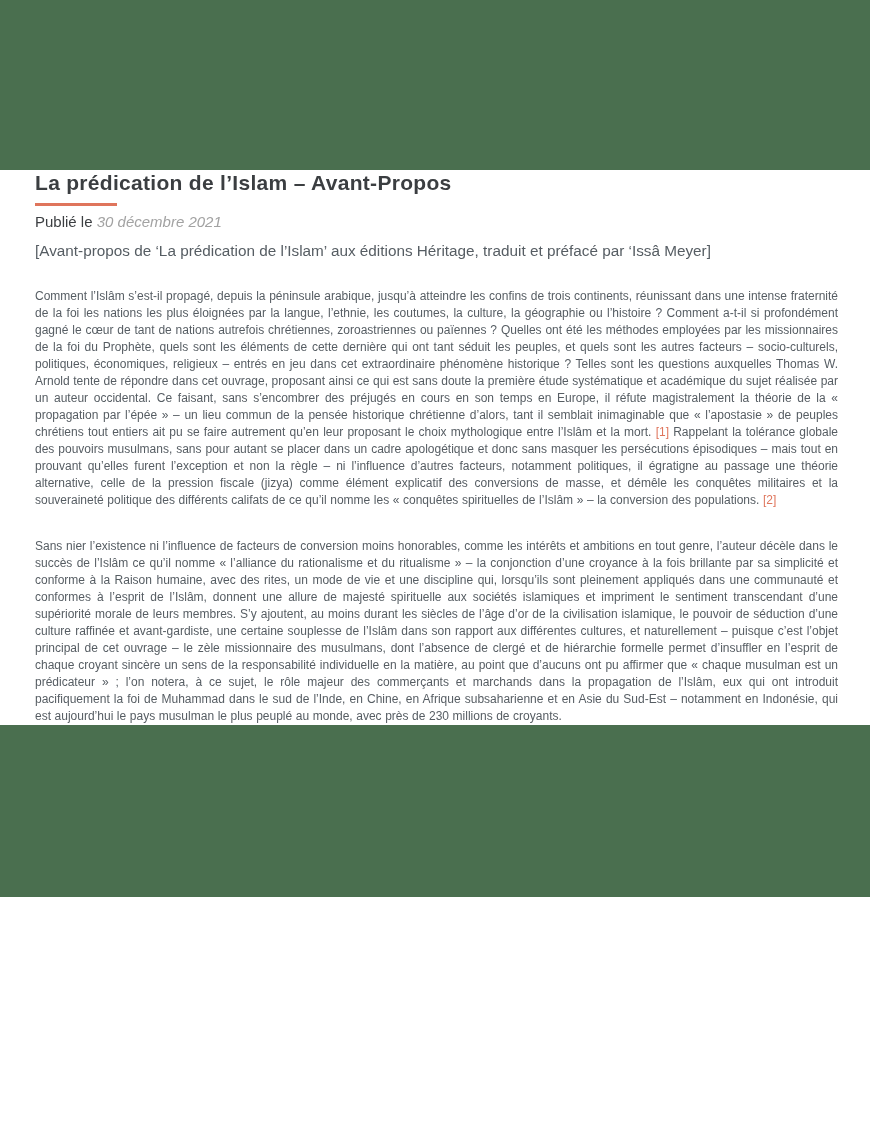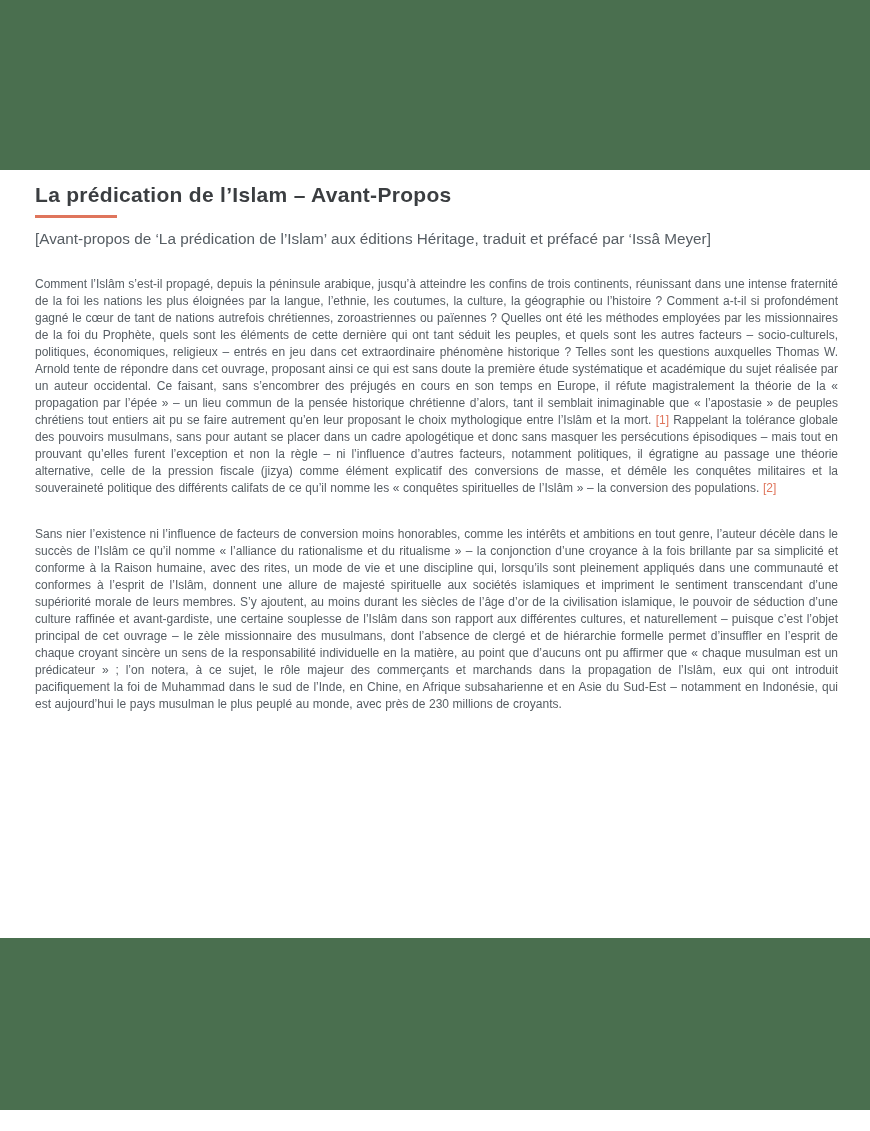--- a/index.html
+++ b/index.html
@@ -21,23 +21,23 @@
     overflow:hidden;
   }
   .band{
     width:870px;
     background:var(--green);
   }
   .band.top{height:170px;}
   .band.bottom{height:172px;}
   main{
     width:870px;
-    height:768px;
+    height:555px;
     background:var(--bg);
-    padding:12px 32px 0 35px;
+    padding:0 32px 0 35px;
   }
   h1{
     font-size:21px;
     font-weight:bold;
     letter-spacing:.3px;
     color:var(--title);
     line-height:1.25;
   }
   .accent-bar{
     width:82px;
@@ -77,20 +77,24 @@
   }
 </style>
 </head>
 <body>
 
 <div class="band top"></div>
 
 <main>
   <h1>La prédication de l’Islam – Avant-Propos</h1>
   <div class="accent-bar"></div>
+  <div class="meta">
+    <span>Publié le</span>
+    <span class="date">30 décembre 2021</span>
+  </div>
   <p class="note">[Avant-propos de ‘La prédication de l’Islam’ aux éditions Héritage, traduit et préfacé par ‘Issâ Meyer]</p>
   <div id="body-paragraphs">
       <p class="body-para"><span>Comment l’Islâm s’est-il propagé, depuis la péninsule arabique, jusqu’à atteindre les confins de trois continents, réunissant dans une intense fraternité de la foi les nations les plus éloignées par la langue, l’ethnie, les coutumes, la culture, la géographie ou l’histoire ? Comment a-t-il si profondément gagné le cœur de tant de nations autrefois chrétiennes, zoroastriennes ou païennes ? Quelles ont été les méthodes employées par les missionnaires de la foi du Prophète, quels sont les éléments de cette dernière qui ont tant séduit les peuples, et quels sont les autres facteurs – socio-culturels, politiques, économiques, religieux – entrés en jeu dans cet extraordinaire phénomène historique ? Telles sont les questions auxquelles Thomas W. Arnold tente de répondre dans cet ouvrage, proposant ainsi ce qui est sans doute la première étude systématique et académique du sujet réalisée par un auteur occidental. Ce faisant, sans s’encombrer des préjugés en cours en son temps en Europe, il réfute magistralement la théorie de la « propagation par l’épée » – un lieu commun de la pensée historique chrétienne d’alors, tant il semblait inimaginable que « l’apostasie » de peuples chrétiens tout entiers ait pu se faire autrement qu’en leur proposant le choix mythologique entre l’Islâm et la mort. </span><a href="#" class="ref">[1]</a><span> Rappelant la tolérance globale des pouvoirs musulmans, sans pour autant se placer dans un cadre apologétique et donc sans masquer les persécutions épisodiques – mais tout en prouvant qu’elles furent l’exception et non la règle – ni l’influence d’autres facteurs, notamment politiques, il égratigne au passage une théorie alternative, celle de la pression fiscale (jizya) comme élément explicatif des conversions de masse, et démêle les conquêtes militaires et la souveraineté politique des différents califats de ce qu’il nomme les « conquêtes spirituelles de l’Islâm » – la conversion des populations. </span><a href="#" class="ref">[2]</a></p>
       <p class="body-para"><span>Sans nier l’existence ni l’influence de facteurs de conversion moins honorables, comme les intérêts et ambitions en tout genre, l’auteur décèle dans le succès de l’Islâm ce qu’il nomme « l’alliance du rationalisme et du ritualisme » – la conjonction d’une croyance à la fois brillante par sa simplicité et conforme à la Raison humaine, avec des rites, un mode de vie et une discipline qui, lorsqu’ils sont pleinement appliqués dans une communauté et conformes à l’esprit de l’Islâm, donnent une allure de majesté spirituelle aux sociétés islamiques et impriment le sentiment transcendant d’une supériorité morale de leurs membres. S’y ajoutent, au moins durant les siècles de l’âge d’or de la civilisation islamique, le pouvoir de séduction d’une culture raffinée et avant-gardiste, une certaine souplesse de l’Islâm dans son rapport aux différentes cultures, et naturellement – puisque c’est l’objet principal de cet ouvrage – le zèle missionnaire des musulmans, dont l’absence de clergé et de hiérarchie formelle permet d’insuffler en l’esprit de chaque croyant sincère un sens de la responsabilité individuelle en la matière, au point que d’aucuns ont pu affirmer que « chaque musulman est un prédicateur » ; l’on notera, à ce sujet, le rôle majeur des commerçants et marchands dans la propagation de l’Islâm, eux qui ont introduit pacifiquement la foi de Muhammad dans le sud de l’Inde, en Chine, en Afrique subsaharienne et en Asie du Sud-Est – notamment en Indonésie, qui est aujourd’hui le pays musulman le plus peuplé au monde, avec près de 230 millions de croyants.</span></p>
     </div>
 </main>
 
 <div class="band bottom"></div>
 
 </body></html>

